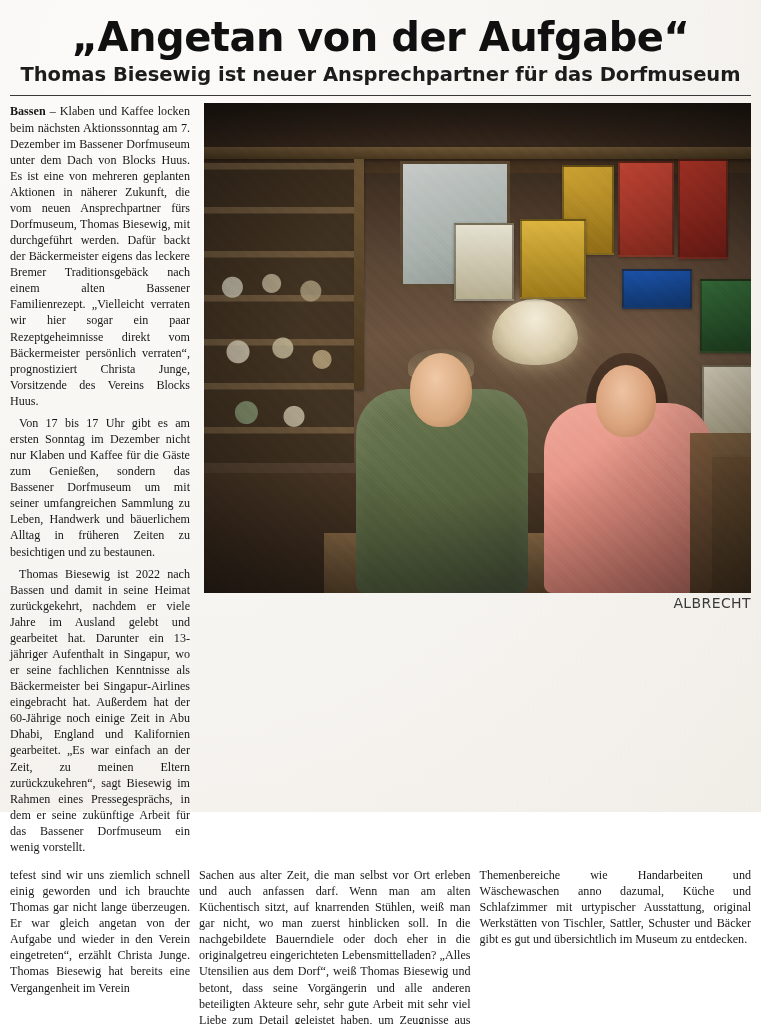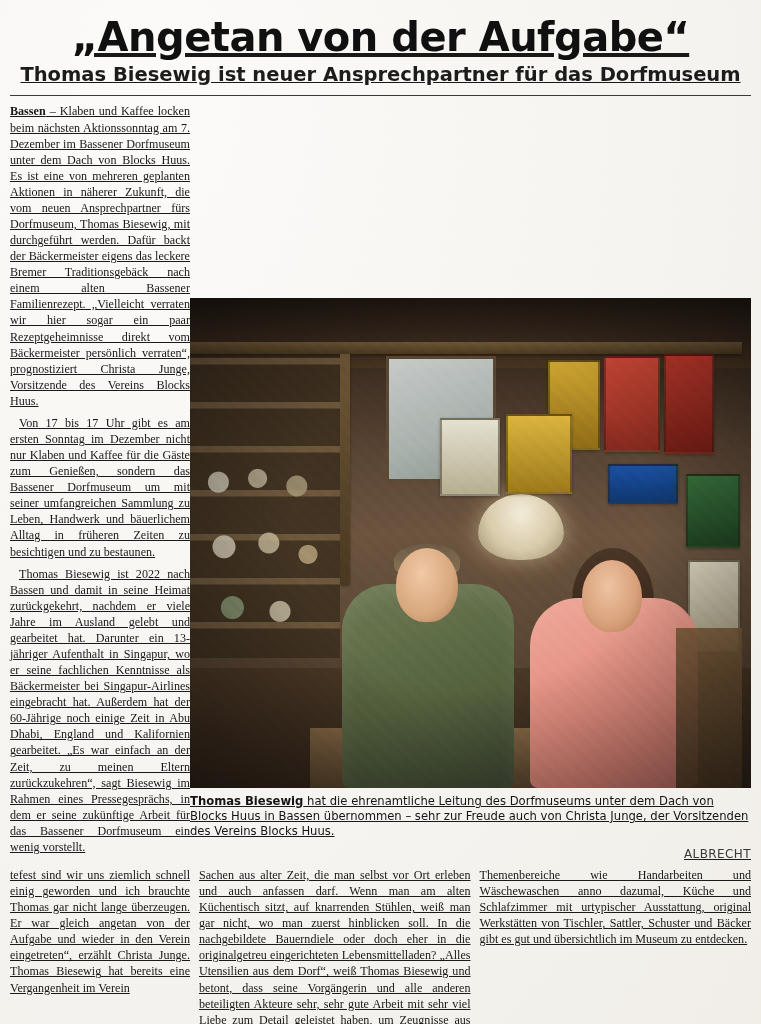--- a/index.html
+++ b/index.html
@@ -10,26 +10,25 @@
   body {
     width: 761px;
     height: 1024px;
     font-family: "Liberation Serif", serif;
     color: #1a1a1a;
     overflow: hidden;
   }
   .page {
     position: relative;
     width: 761px;
-    height: 1024px;
+    height: 812px;
     background:
       radial-gradient(ellipse at 20% 10%, #fdfcfa 0%, #f7f5f1 60%, #f2efe9 100%);
     padding: 0;
     box-sizing: border-box;
-    text-decoration: underline;
   }
   .paper-noise {
     position: absolute;
     inset: 0;
     pointer-events: none;
     background-image:
       repeating-linear-gradient(0deg, rgba(0,0,0,0.012) 0px, rgba(0,0,0,0) 2px, rgba(0,0,0,0.012) 3px),
       repeating-linear-gradient(90deg, rgba(0,0,0,0.01) 0px, rgba(0,0,0,0) 3px, rgba(0,0,0,0.01) 4px);
     opacity: 0.7;
   }
@@ -59,22 +58,22 @@
     border-top: 1px solid #3a3a3a;
     height: 0;
   }
   .content {
     position: relative;
     padding: 7px 10px 0 10px;
     box-sizing: border-box;
   }
   .top-block {
     display: flex;
-    align-items: flex-end;
-    gap: 0;
+    align-items: flex-start;
+    gap: 14px;
   }
   .col {
     font-size: 12.1px;
     line-height: 1.33;
     text-align: justify;
     hyphens: auto;
     -webkit-hyphens: auto;
     color: #171717;
   }
   .col p {
@@ -244,24 +243,24 @@
   }
   .caption {
     margin-top: 6px;
     font-family: "DejaVu Sans", sans-serif;
     font-size: 11.6px;
     line-height: 1.3;
     color: #141414;
   }
   .caption b { font-weight: bold; }
   .credit {
-    margin-top: 8px;
+    margin-top: 2px;
     text-align: right;
     font-family: "DejaVu Sans", sans-serif;
-    font-size: 12px;
+    font-size: 14px;
     letter-spacing: .4px;
     color: #3a3a3a;
   }
   .bottom-block {
     display: flex;
     gap: 9px;
     margin-top: 6px;
   }
   .bottom-block .col {
     flex: 1 1 0;
@@ -317,23 +316,20 @@
           <div class="ph-man-hair"></div>
           <div class="ph-man-head"></div>
           <div class="ph-woman-body"></div>
           <div class="ph-woman-head"></div>
           <div class="ph-chair"></div>
 
           <div class="ph-vignette"></div>
           <div class="ph-grain"></div>
         </div>
 
-        <div class="caption">
-          <b>Thomas Biesewig</b><span> hat die ehrenamtliche Leitung des Dorfmuseums unter dem Dach von Blocks Huus in Bassen übernommen – sehr zur Freude auch von Christa Junge, der Vorsitzenden des Vereins Blocks Huus.</span>
-        </div>
         <div class="credit">ALBRECHT</div>
       </div>
     </div>
 
     <div class="bottom-block">
 
       <div class="col c1">
         <p class="first"><span>tefest sind wir uns ziemlich schnell einig geworden und ich brauchte Thomas gar nicht lange überzeugen. Er war gleich angetan von der Aufgabe und wieder in den Verein eingetreten“, erzählt Christa Junge. Thomas Biesewig hat bereits eine Vergangenheit im Verein </span></p>
 
       </div>

